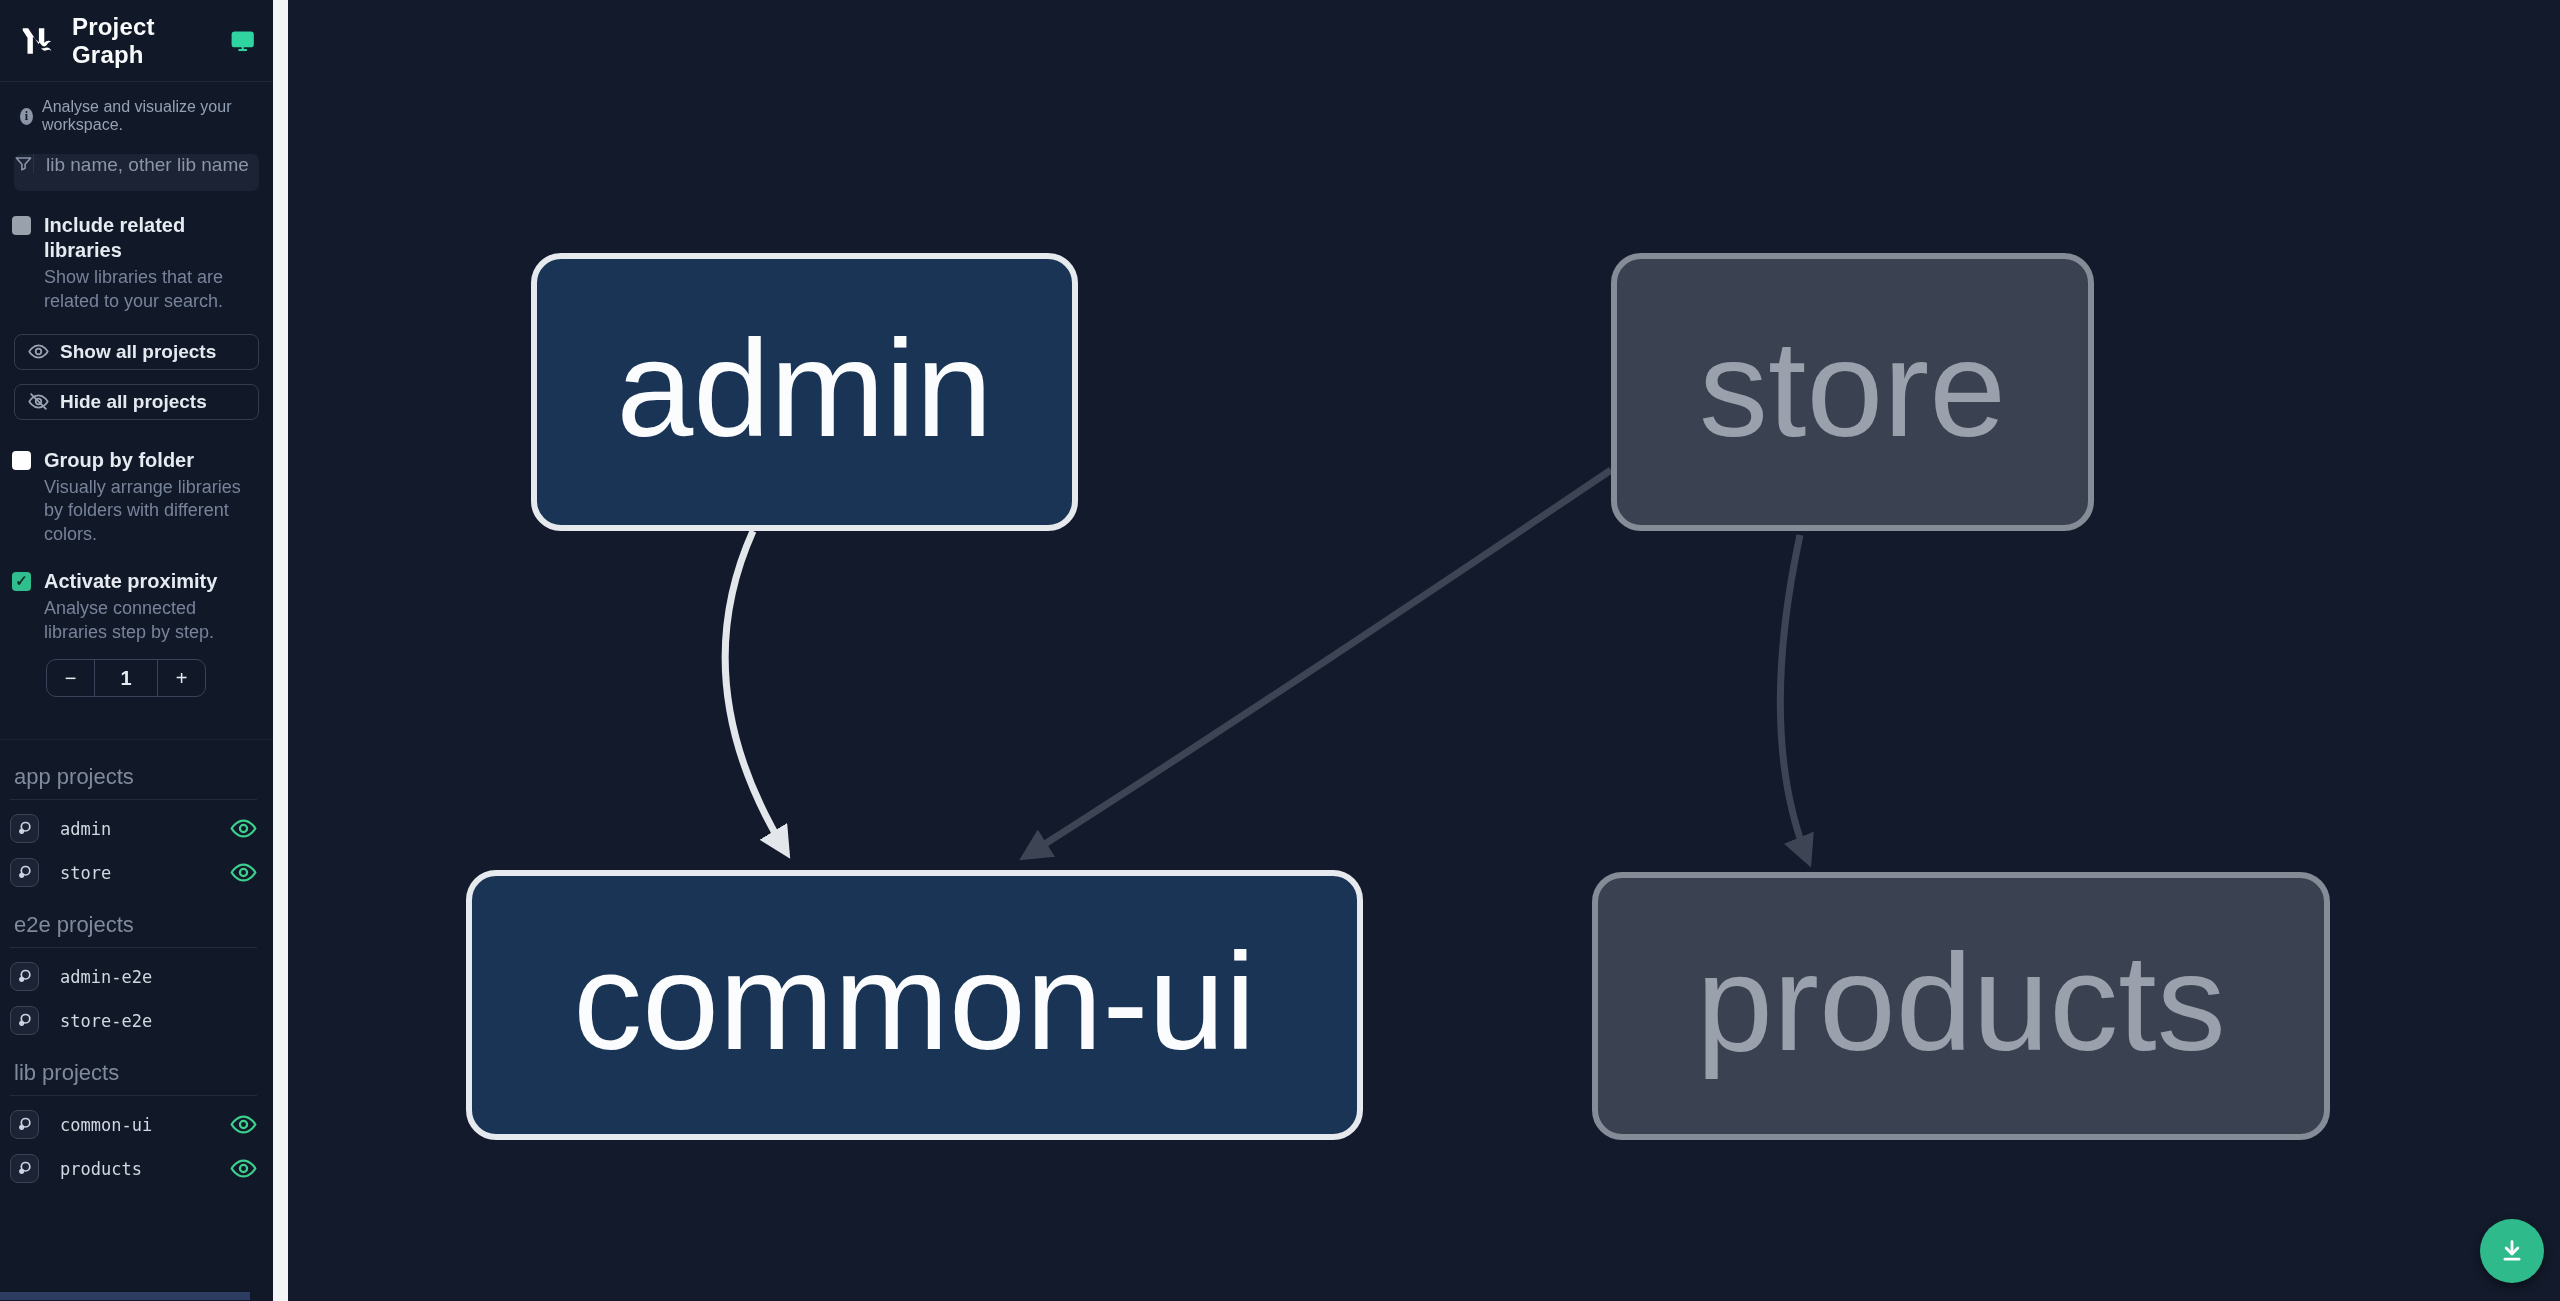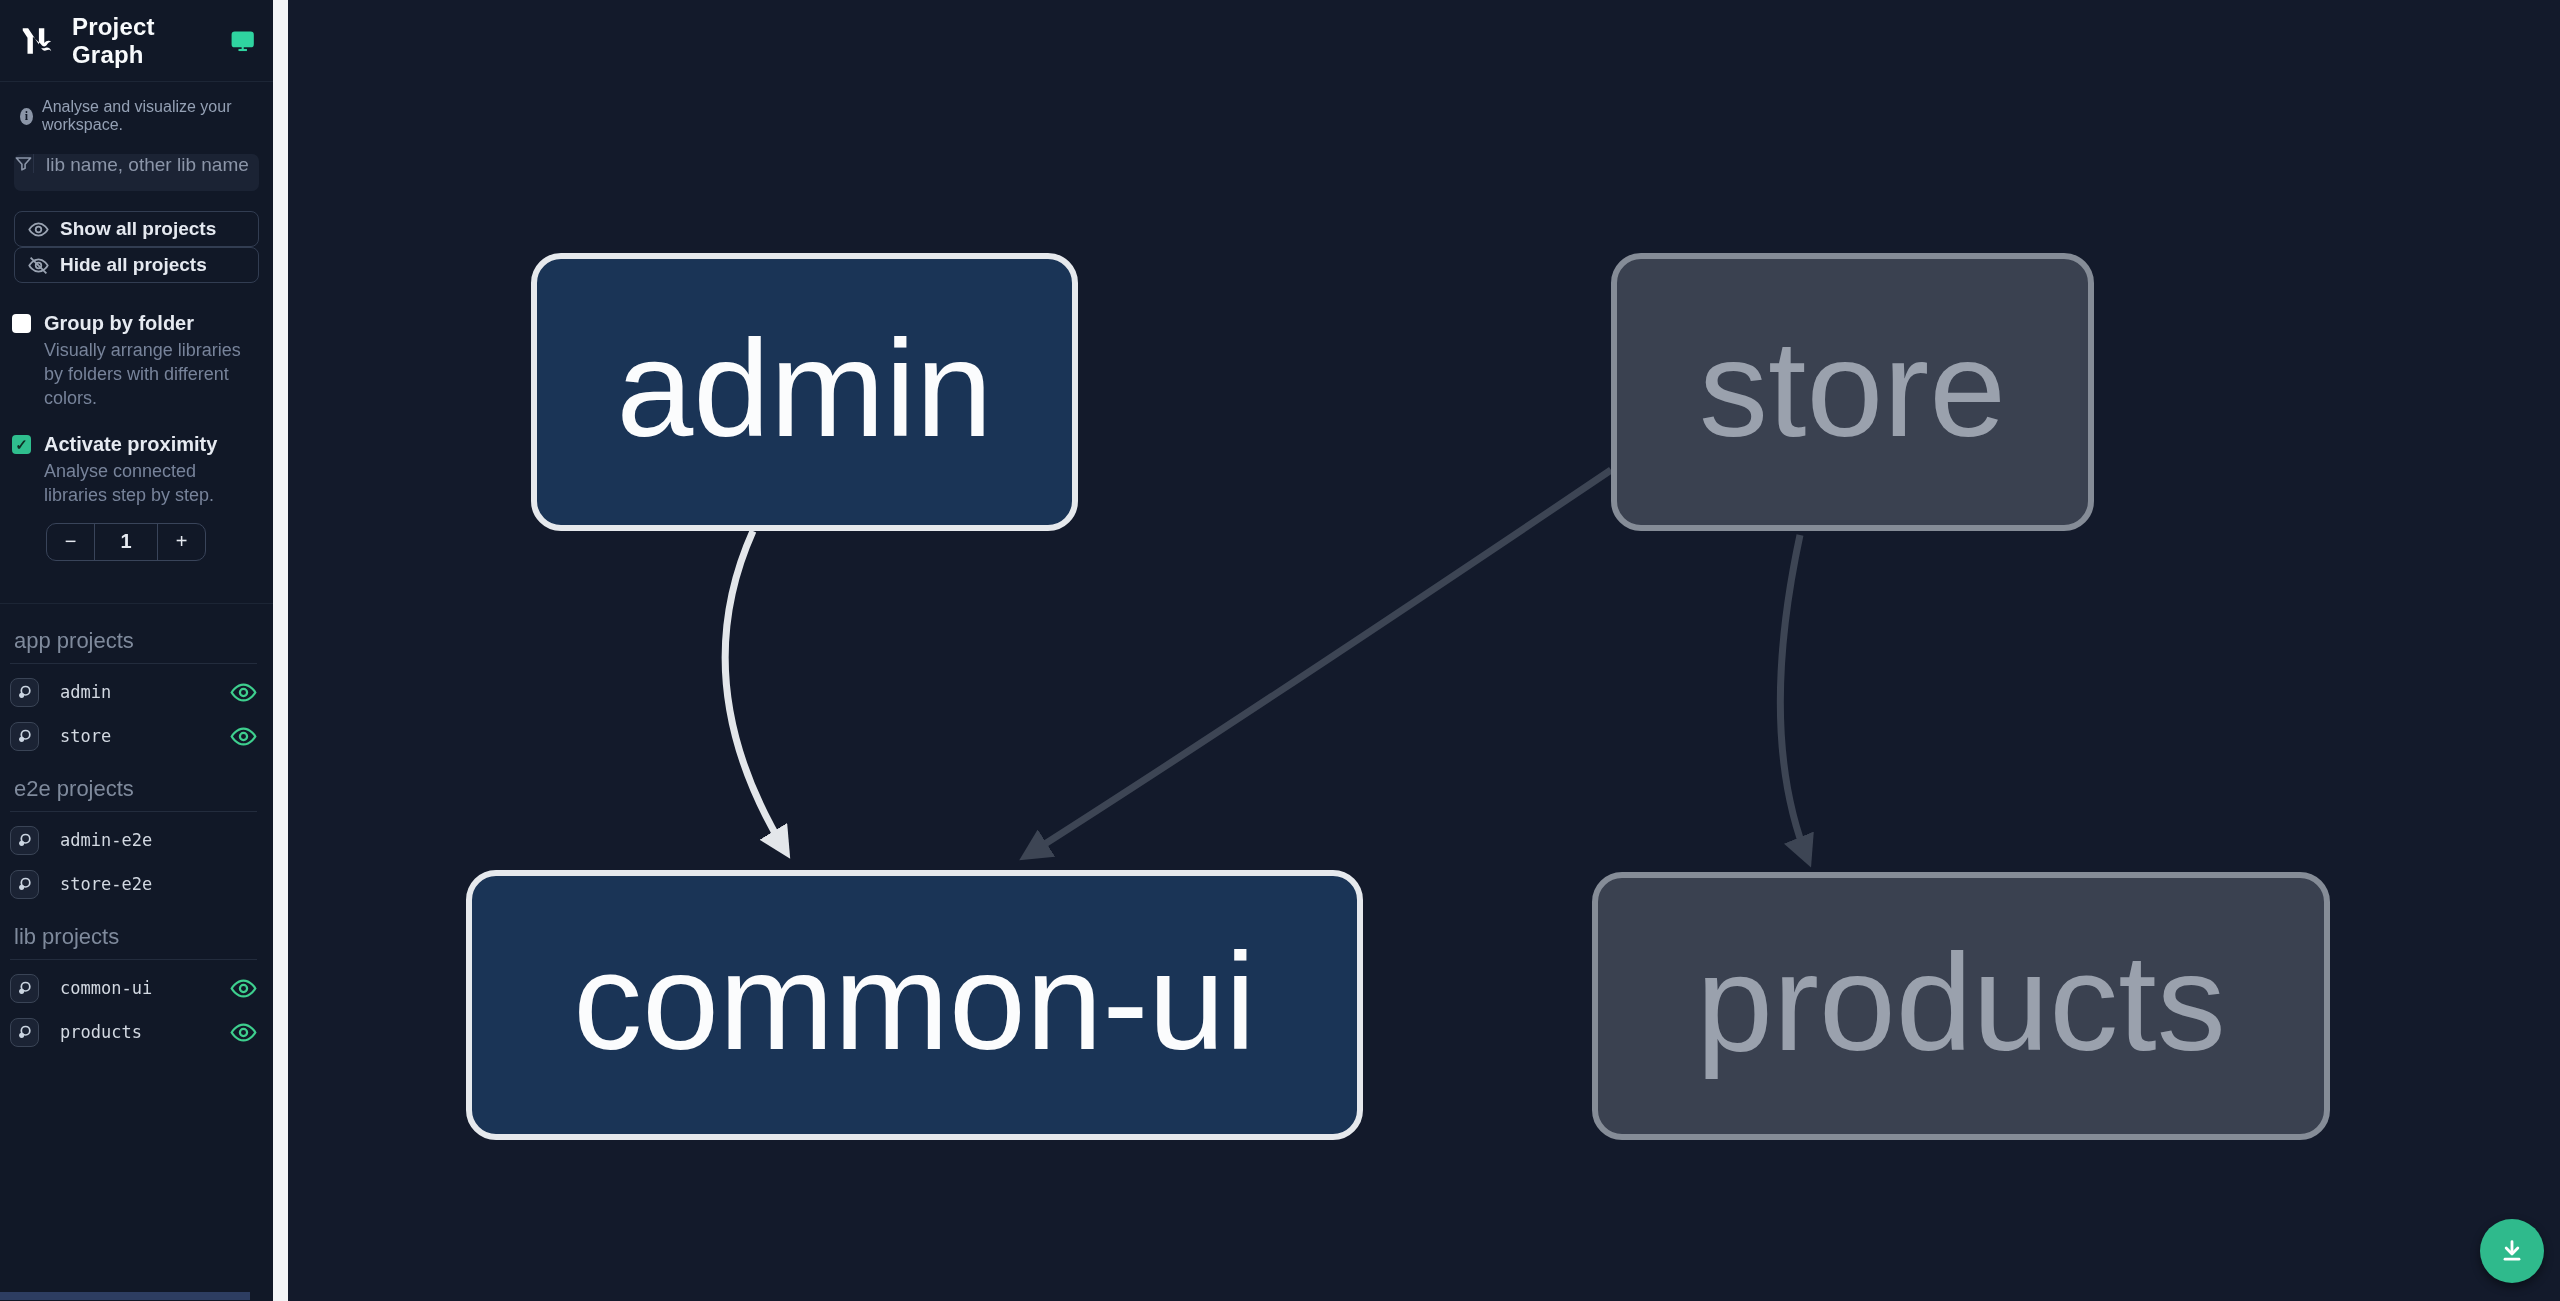--- a/index.html
+++ b/index.html
@@ -22,21 +22,21 @@
 
   .opt { display:flex; align-items:flex-start; gap:13px; padding:0 16px 0 12px; margin-top:22px; }
   .cb { width:19px; height:19px; border-radius:4px; margin-top:3px; flex:0 0 auto; cursor:pointer; }
   .cb.gray { background:#99a1ad; }
   .cb.white { background:#ffffff; }
   .cb.checked { background:#2fbe8e; color:#0f2d23; font-size:15px; font-weight:bold; display:flex; align-items:center; justify-content:center; }
   .cb.checked::after { content:"✓"; }
   .opt-label { color:#e6eaf1; font-size:20px; font-weight:600; line-height:1.25; }
   .opt-desc { color:#77839a; font-size:18px; line-height:1.32; margin-top:3px; max-width:218px; }
 
-  .btn-stack { margin:20px 14px 0 14px; display:flex; flex-direction:column; }
+  .btn-stack { margin:20px 14px 0 14px; display:flex; flex-direction:column; gap:14px; }
   .ghost-btn { height:36px; border:1px solid #323d52; border-radius:8px; background:transparent; display:flex; align-items:center; gap:11px; padding:0 13px; color:#e5e9f0; font-size:19px; font-weight:600; cursor:pointer; font-family:"Liberation Sans", sans-serif; }
 
   .stepper { margin:15px 0 0 46px; width:160px; height:38px; display:flex; border:1px solid #39445a; border-radius:10px; overflow:hidden; color:#e5e9f0; }
   .stepper > div { display:flex; align-items:center; justify-content:center; font-size:20px; cursor:pointer; }
   .step-dec { width:48px; border-right:1px solid #39445a; }
   .step-val { width:62px; font-weight:bold; cursor:default !important; }
   .step-inc { flex:1; border-left:1px solid #39445a; }
 
   .proj-divider { border-top:1px solid #1c2535; margin-top:42px; }
   .projects { padding:0 16px 0 10px; }
@@ -92,20 +92,27 @@
 
   <div class="searchbox">
     <span class="search-funnel">
       <svg width="19" height="19" viewBox="0 0 24 24" fill="none" stroke="#8b95a8" stroke-width="2" stroke-linejoin="round">
           <path d="M3 5h18l-7 8v5l-4 2v-7L3 5z"></path>
         </svg>
     </span>
     <input type="text" placeholder="lib name, other lib name" style="">
   </div>
 
+  <div class="opt">
+    <span class="cb gray"></span>
+    <div>
+      <div class="opt-label">Include related libraries</div>
+      <div class="opt-desc">Show libraries that are related to your search.</div>
+    </div>
+  </div>
 
   <div class="btn-stack">
     <button class="ghost-btn">
       <svg width="21" height="21" viewBox="0 0 24 24" fill="none" stroke="#9aa3b2" stroke-width="2">
           <path d="M1.5 12S5.5 5 12 5s10.5 7 10.5 7-4 7-10.5 7S1.5 12 1.5 12z"></path>
           <circle cx="12" cy="12" r="3.2"></circle>
         </svg>
       <span>Show all projects</span>
     </button>
     <button class="ghost-btn">

